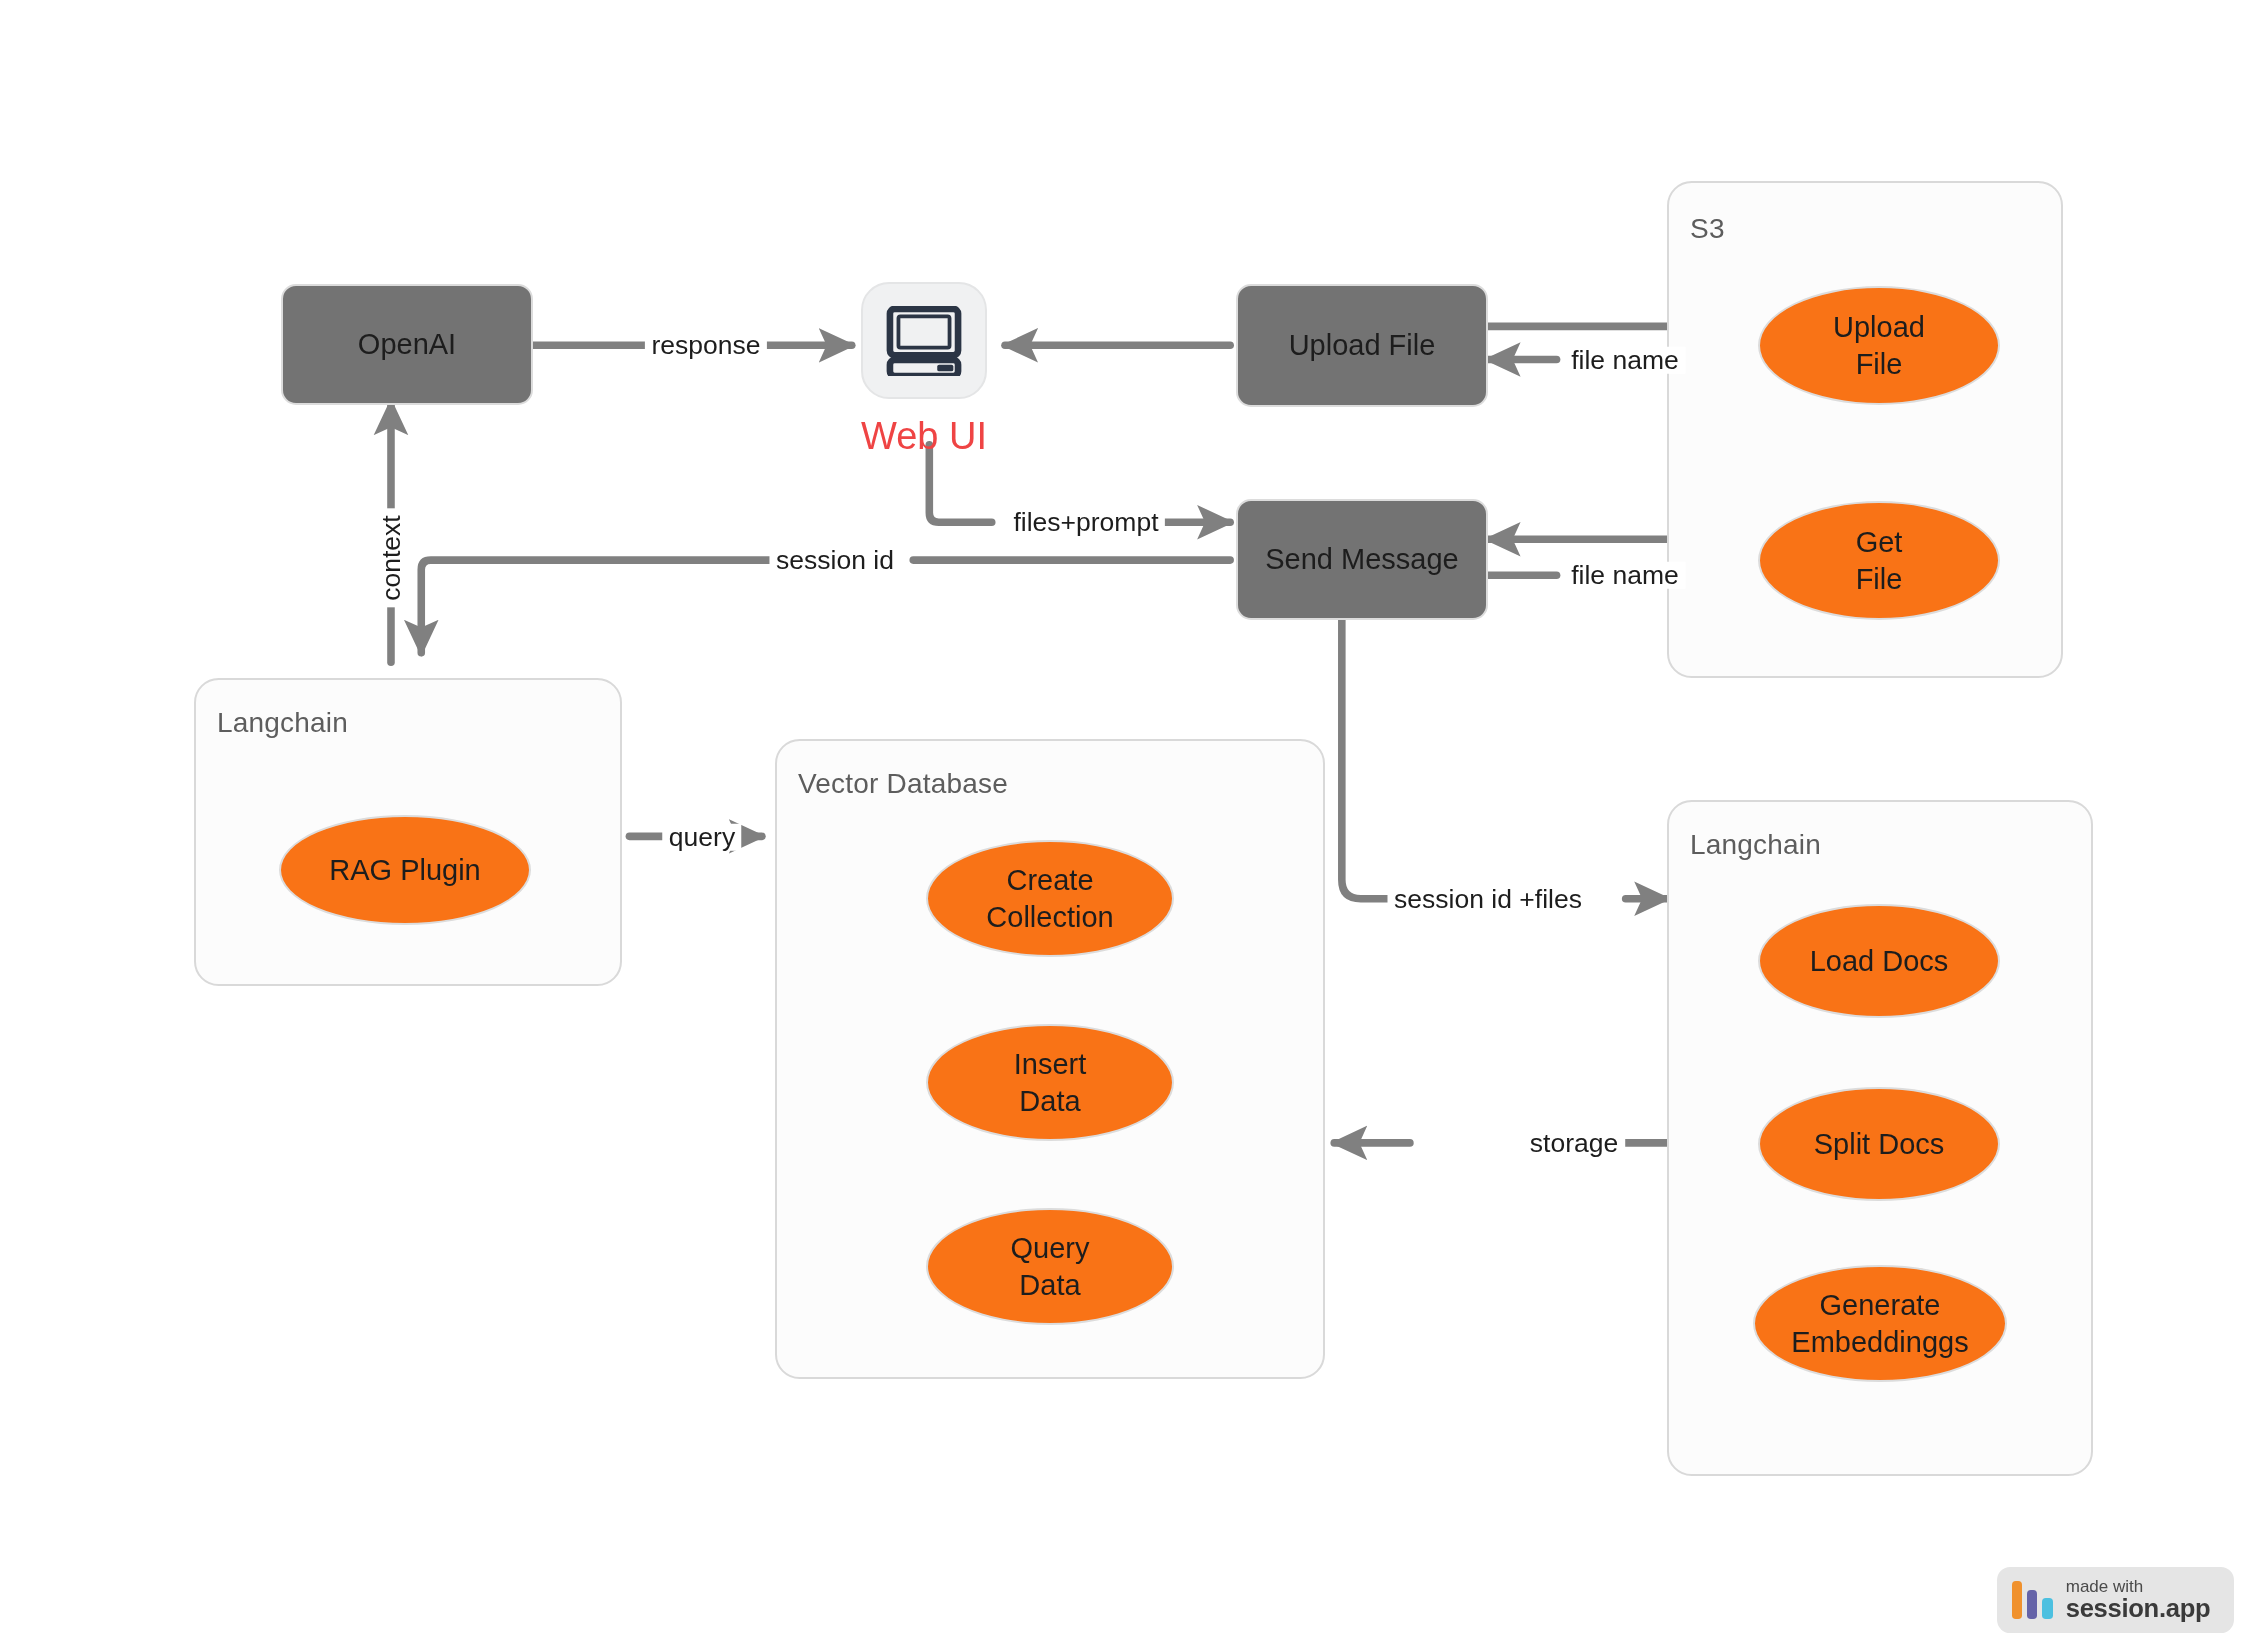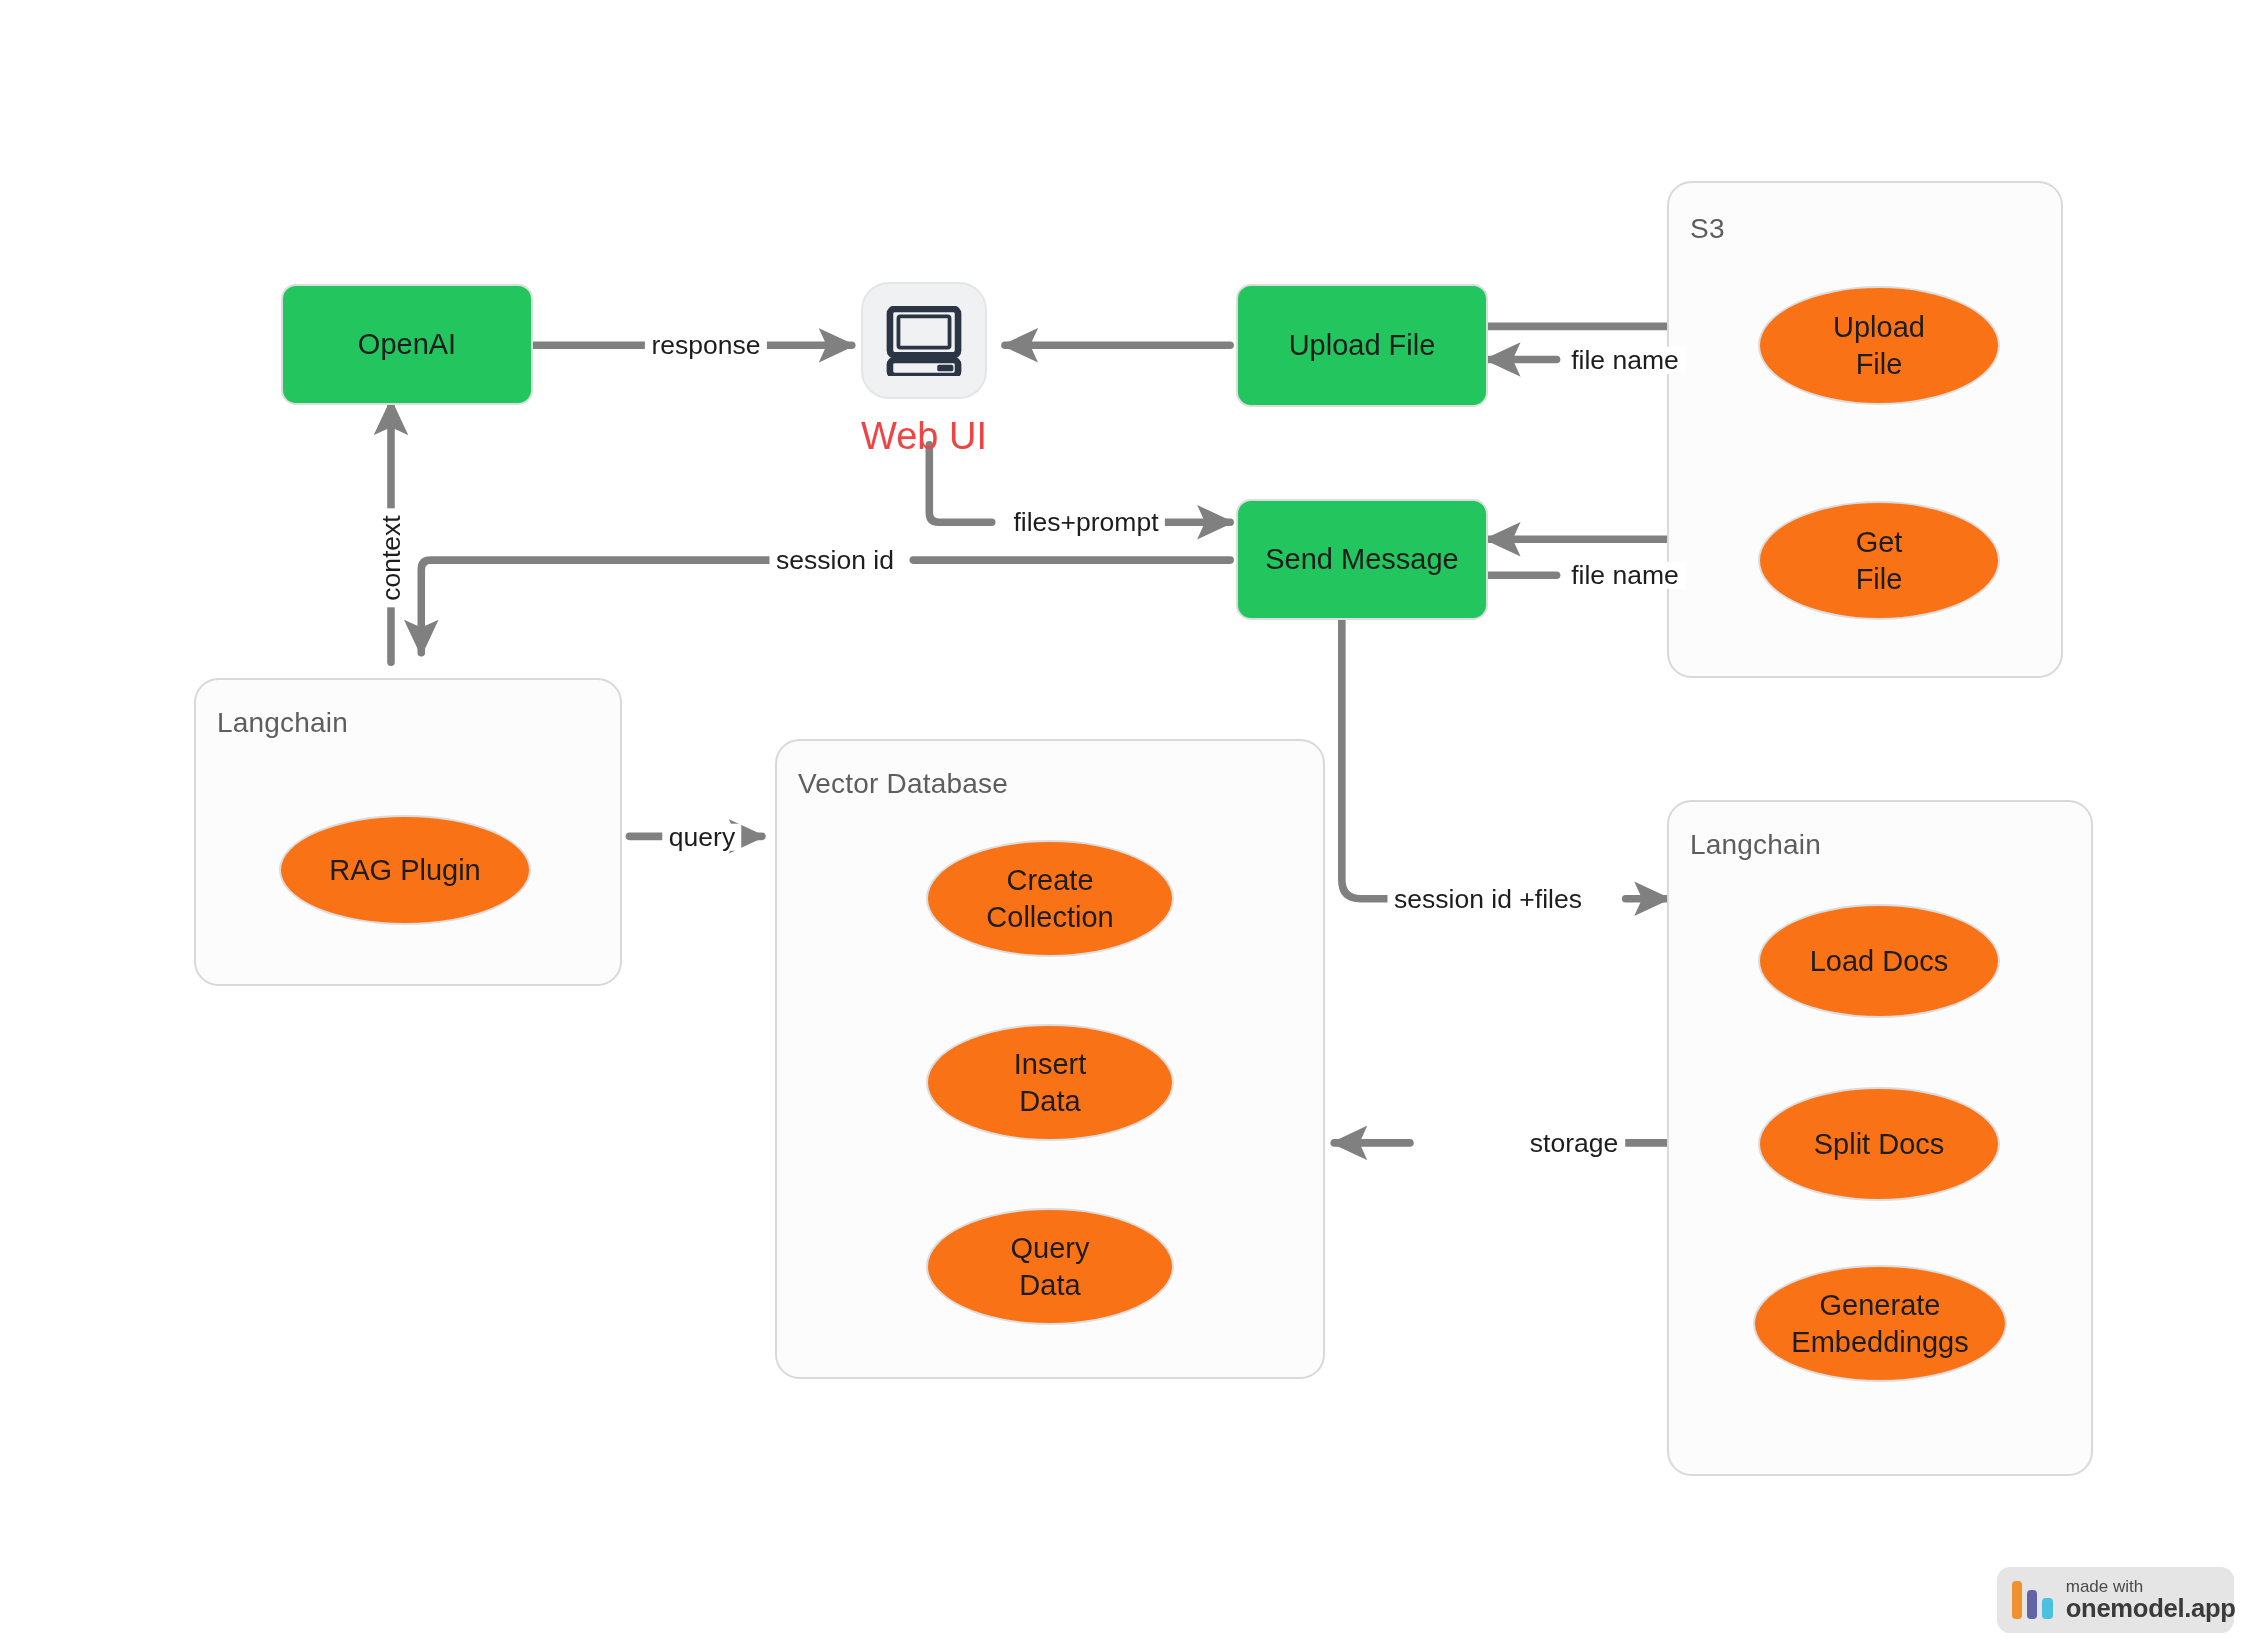--- a/index.html
+++ b/index.html
@@ -41,21 +41,21 @@
     font-size: 28px;
     color: #5d5d5d;
     letter-spacing: 0.2px;
     white-space: nowrap;
   }
 
   
   .node-rect {
     position: absolute;
     box-sizing: border-box;
-    background: #22c55e;
+    background: #737373;
     border: 2.8px solid #dcdcdc;
     border-radius: 15px;
     display: flex;
     align-items: center;
     justify-content: center;
     text-align: center;
     font-size: 29px;
     color: #1d1d1d;
     line-height: 1.22;
   }
@@ -285,18 +285,18 @@
   <span class="edge-label flat" style="left:1574px; top:1143px;">storage</span>
 
   <div id="watermark">
     <div id="wm-bars">
       <i style="width:10.4px; height:38px; background:#f0912d;"></i>
       <i style="width:10.4px; height:29px; background:#6563a8;"></i>
       <i style="width:10.4px; height:21px; background:#4cc0e0;"></i>
     </div>
     <div class="wm-text">
       <span class="wm-made">made with</span>
-      <span class="wm-brand">onemodel.app</span>
+      <span class="wm-brand">session.app</span>
     </div>
   </div>
 
 </div>
 
 
 </body></html>

